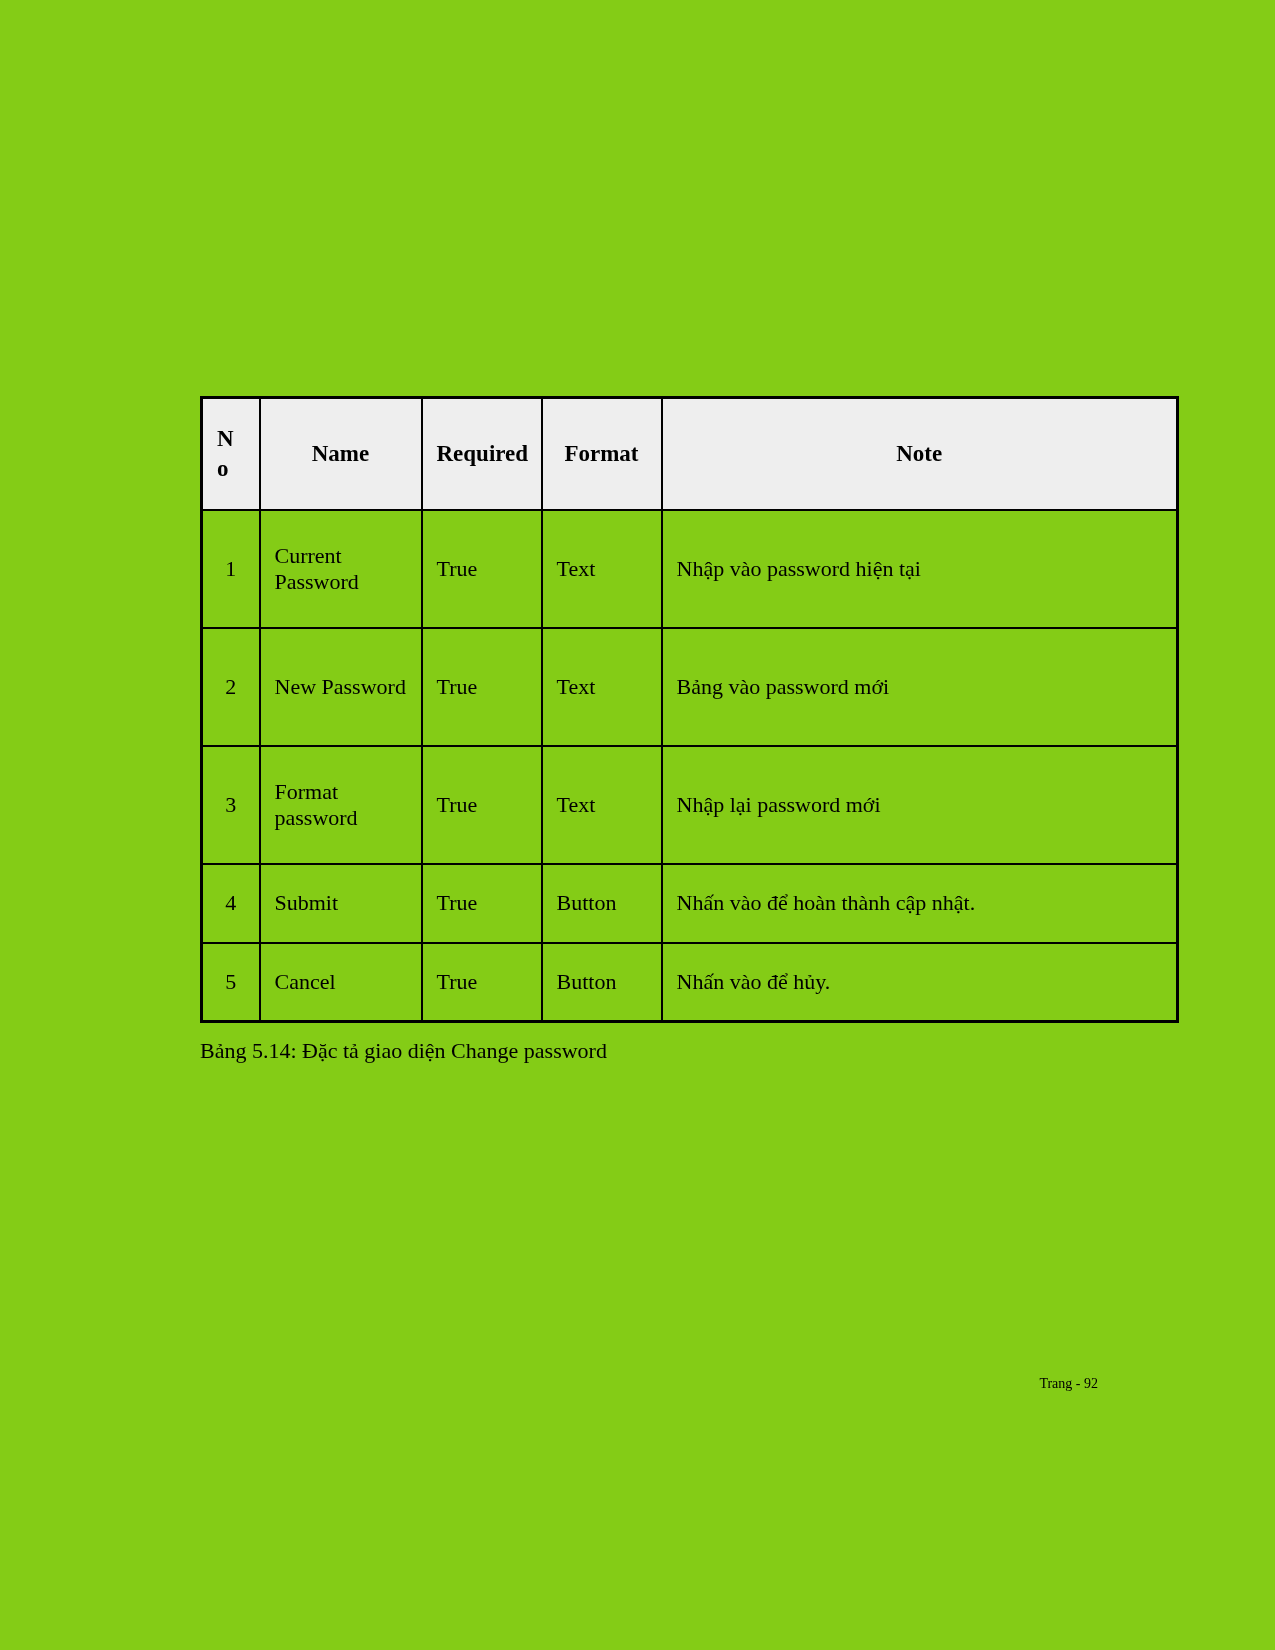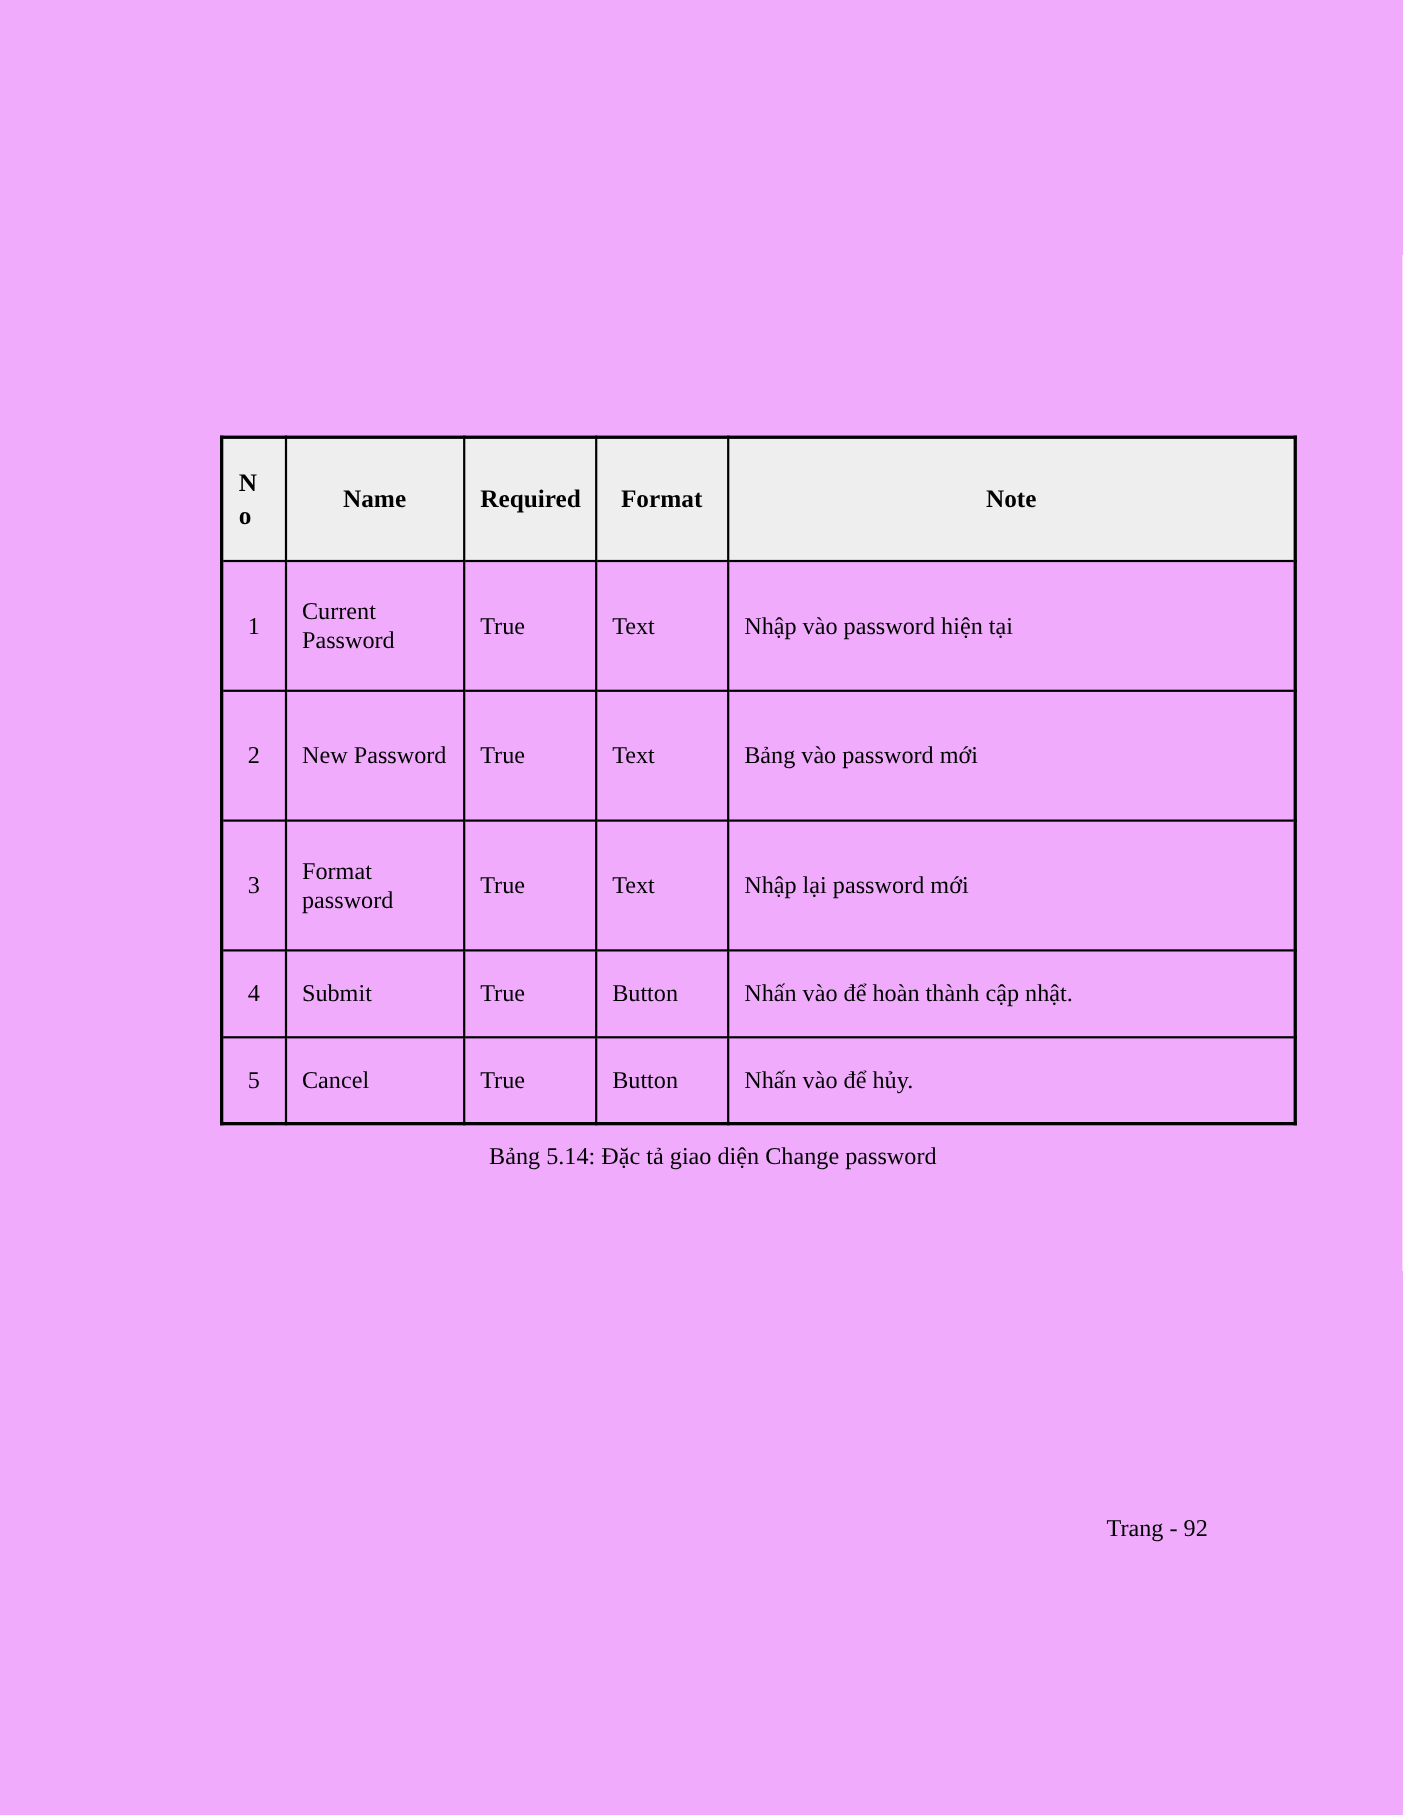--- a/index.html
+++ b/index.html
@@ -9,21 +9,21 @@
     background: #ffffff;
     font-family: "Liberation Serif", "DejaVu Serif", serif;
     color: #000000;
     position: relative;
   }
   .page {
     position: absolute;
     top: 0; left: 0;
     width: 1275px;
     height: 1650px;
-    background: #f0abfc;
+    background: #84cc16;
   }
   .spec-table {
     position: absolute;
     left: 200px;
     top: 396px;
     width: 896px;
     border-collapse: collapse;
     table-layout: fixed;
     font-size: 22px;
   }
@@ -53,30 +53,29 @@
   .col-note     { width: 516px; }
   .spec-table tbody td { text-align: left; }
   .spec-table tbody td.cell-no { text-align: center; }
   .row-tall td  { height: 118px; }
   .row-short td { height: 79px; }
   .caption {
     position: absolute;
     left: 200px;
     top: 1038px;
     width: 896px;
-    text-align: center;
     font-size: 22px;
   }
   .page-footer {
     position: absolute;
     left: 200px;
     top: 1376px;
     width: 898px;
     text-align: right;
-    font-size: 22px;
+    font-size: 14px;
   }
 </style>
 </head>
 <body>
 
 <div class="page">
 
   <table class="spec-table">
     <thead>
       <tr>

